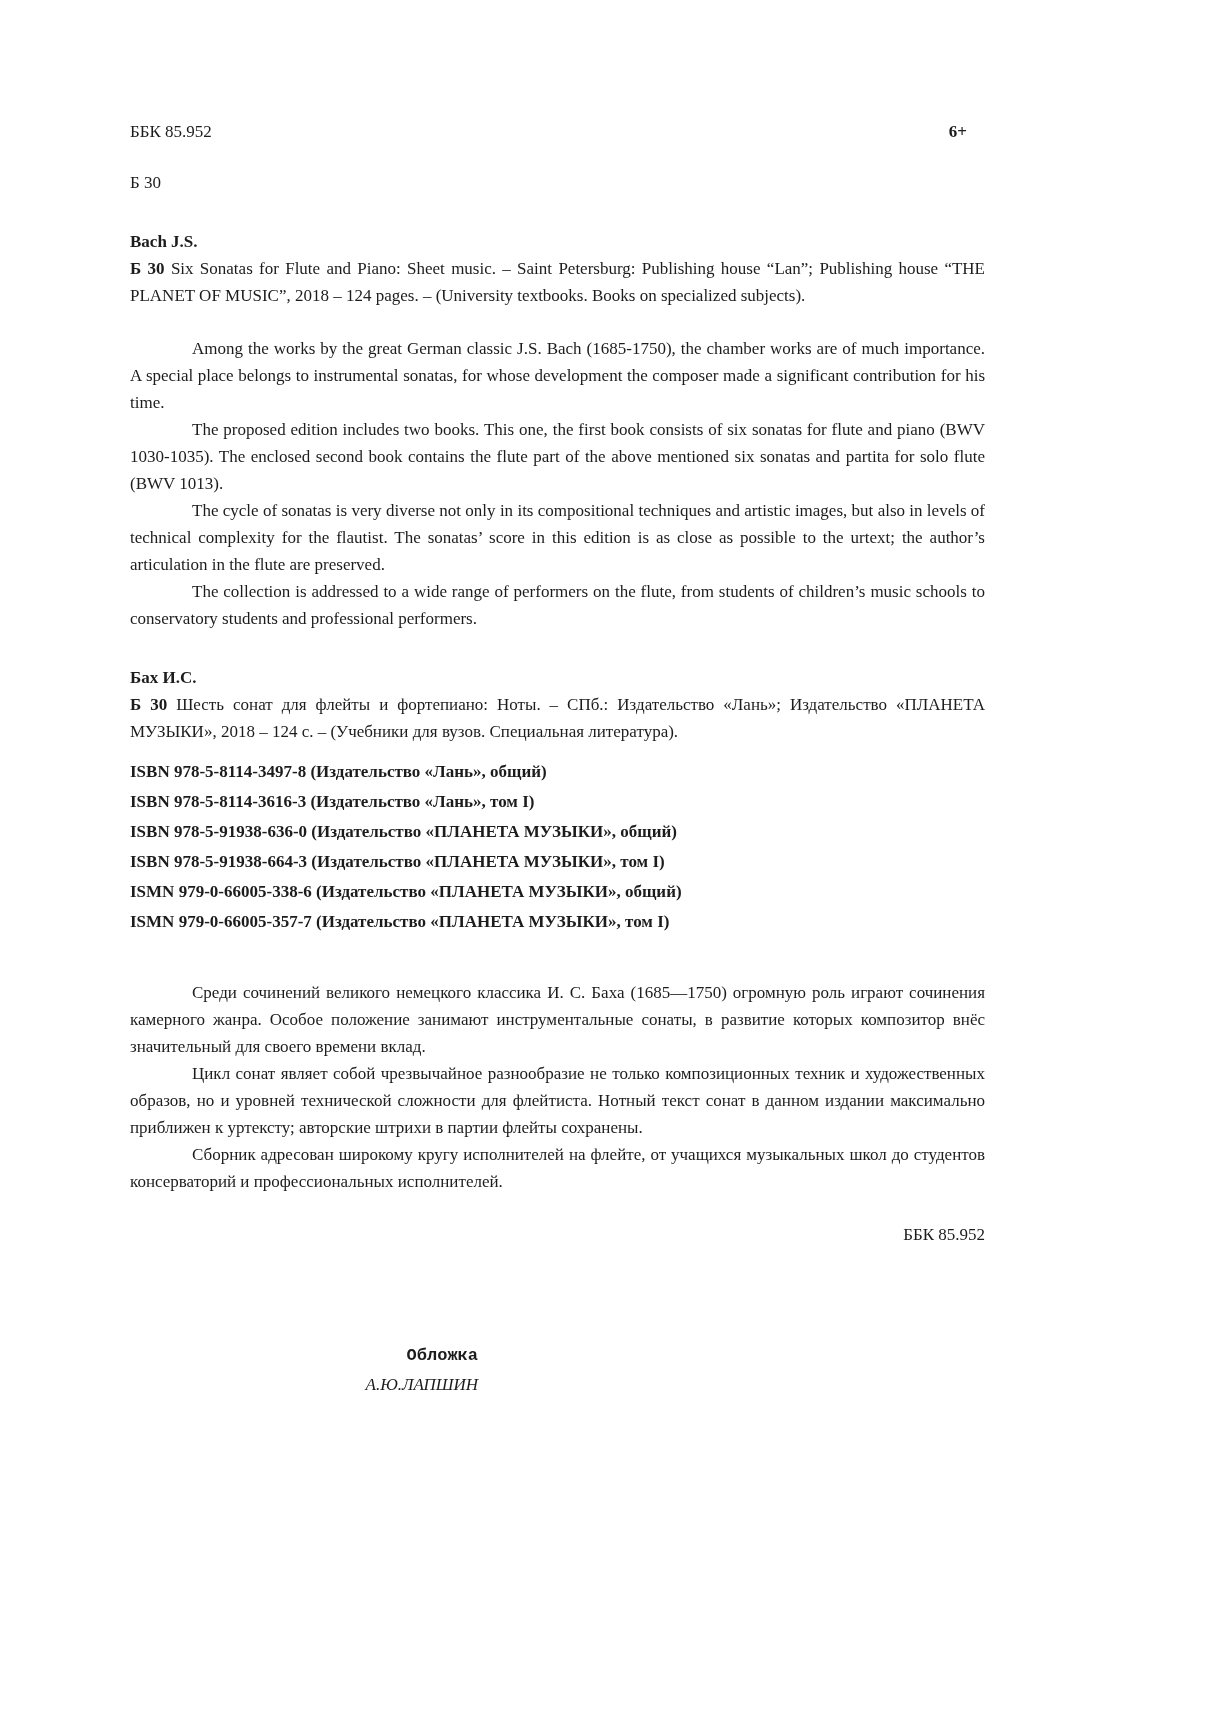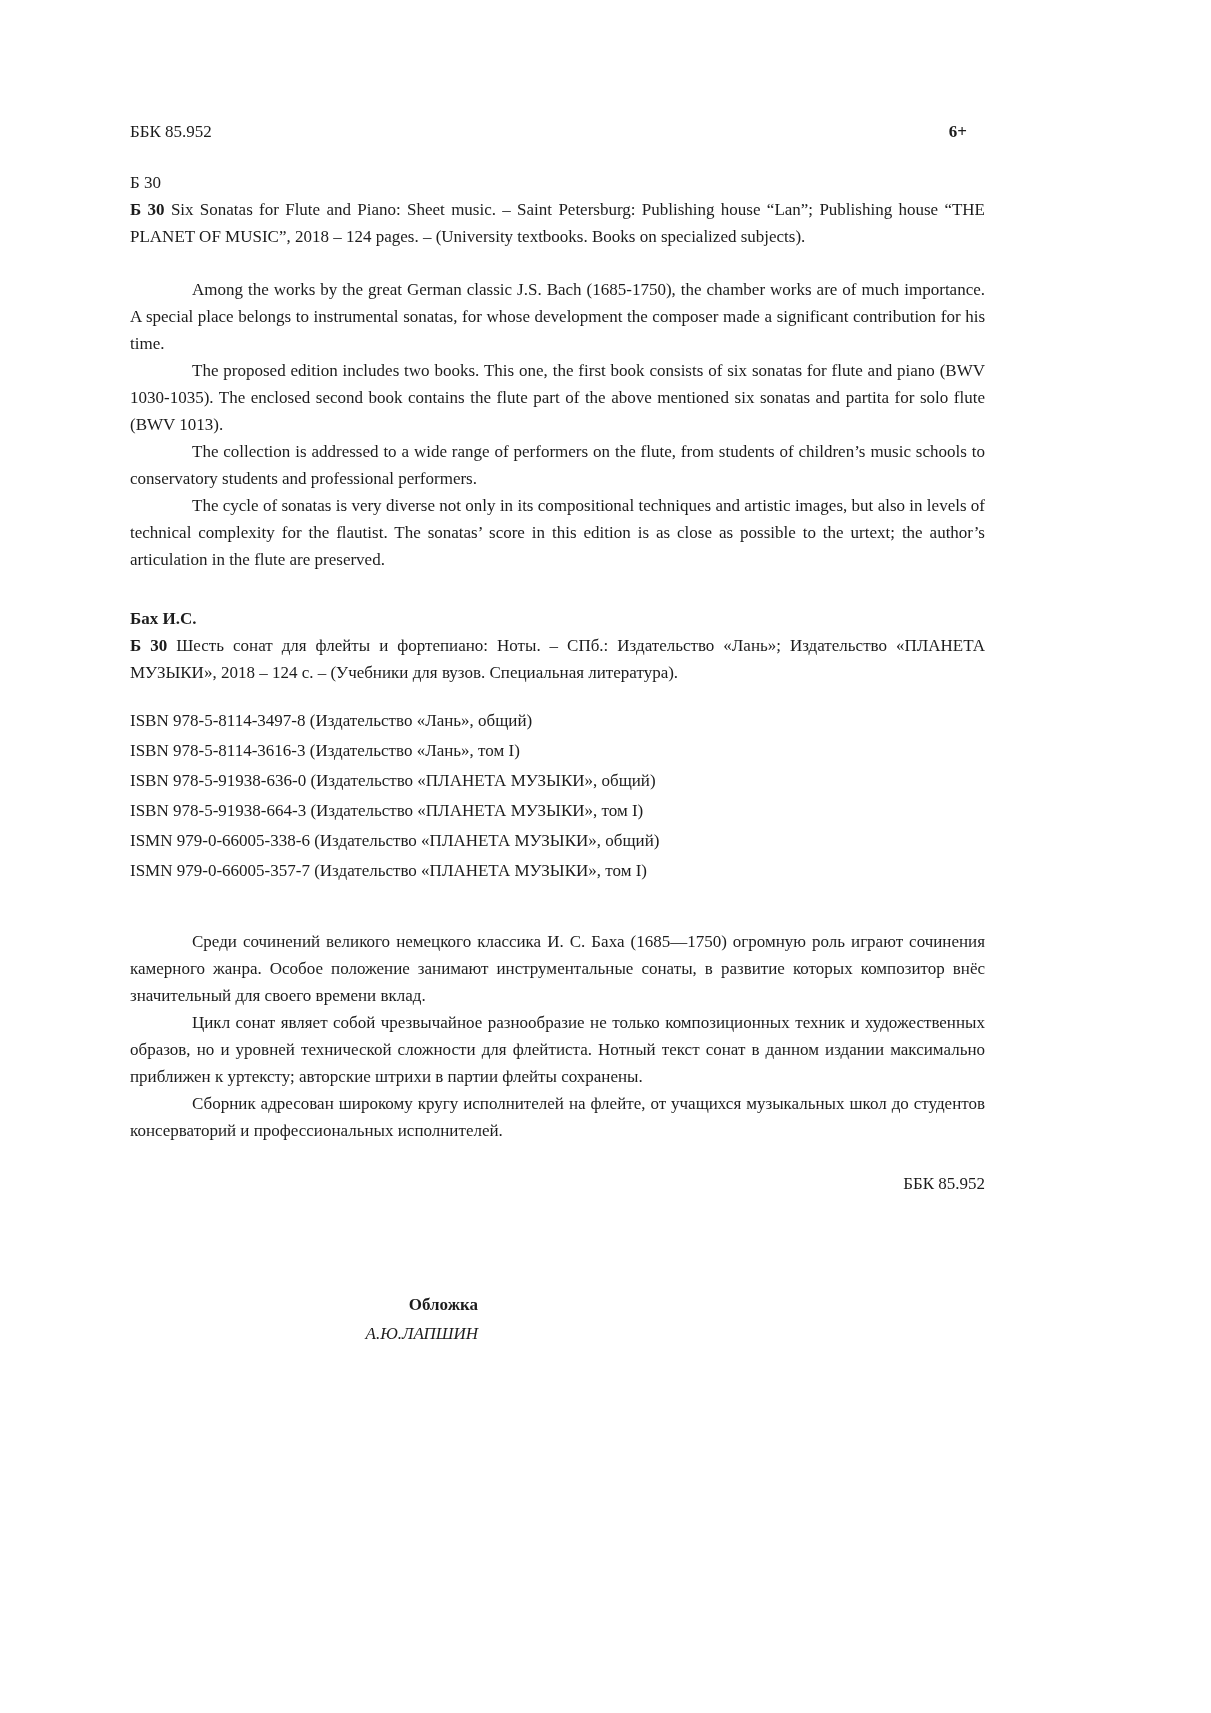--- a/index.html
+++ b/index.html
@@ -43,41 +43,41 @@
   p.entry b { font-weight: bold; }
   .annotation {
     margin-top: 26px;
   }
   .annotation p {
     margin: 0;
     text-align: justify;
     text-indent: 62px;
   }
   .isbn-block {
-    margin-top: 20px;
-    font-weight: normal;
+    margin-top: 12px;
+    font-weight: bold;
     line-height: 30px;
   }
   .bbk-bottom {
     margin-top: 26px;
     text-align: right;
   }
   .colophon {
     margin-top: 64px;
     display: flex;
     align-items: flex-start;
     line-height: 29px;
   }
   .colophon .col-left {
     width: 348px;
     text-align: right;
     padding-top: 29px; 
     flex: 0 0 auto;
   }
-  .colophon .col-left .cover-label { font-weight: bold; }
+  .colophon .col-left .cover-label { font-weight: bold; font-family: Liberation Mono, monospace; }
   .colophon .col-left .cover-designer { font-style: italic; }
   .colophon .col-right {
     margin-left: 10px;
     flex: 0 0 auto;
   }
   .colophon .col-right .cont {
     padding-left: 28px;
   }
 </style>
 </head>
@@ -85,31 +85,32 @@
 
 <div class="page">
 
   <div class="top-row">
     <span>ББК 85.952</span>
     <span class="age">6+</span>
   </div>
 
   <div class="sign">Б 30</div>
 
+  <div class="author">Bach J.S.</div>
 
   <p class="entry">
     <b>Б 30</b>
     <span>Six Sonatas for Flute and Piano: Sheet music. – Saint Petersburg: Publishing house “Lan”; Publishing house “THE PLANET OF MUSIC”, 2018 – 124 pages. – (University textbooks. Books on specialized subjects).</span>
   </p>
 
   <div class="annotation">
     <p>Among the works by the great German classic J.S. Bach (1685-1750), the chamber works are of much importance. A special place belongs to instrumental sonatas, for whose development the composer made a significant contribution for his time.</p>
     <p>The proposed edition includes two books. This one, the first book consists of six sonatas for flute and piano (BWV 1030-1035). The enclosed second book contains the flute part of the above mentioned six sonatas and partita for solo flute (BWV 1013).</p>
+    <p>The cycle of sonatas is very diverse not only in its compositional techniques and artistic images, but also in levels of technical complexity for the flautist. The sonatas’ score in this edition is as close as possible to the urtext; the author’s articulation in the flute are preserved.</p>
     <p>The collection is addressed to a wide range of performers on the flute, from students of children’s music schools to conservatory students and professional performers.</p>
-    <p>The cycle of sonatas is very diverse not only in its compositional techniques and artistic images, but also in levels of technical complexity for the flautist. The sonatas’ score in this edition is as close as possible to the urtext; the author’s articulation in the flute are preserved.</p>
   </div>
 
   <div class="author">Бах И.С.</div>
 
   <p class="entry">
     <b>Б 30</b>
     <span>Шесть сонат для флейты и фортепиано: Ноты. – СПб.: Издательство «Лань»; Издательство «ПЛАНЕТА МУЗЫКИ», 2018 – 124 с. – (Учебники для вузов. Специальная литература).</span>
   </p>
 
   <div class="isbn-block">

